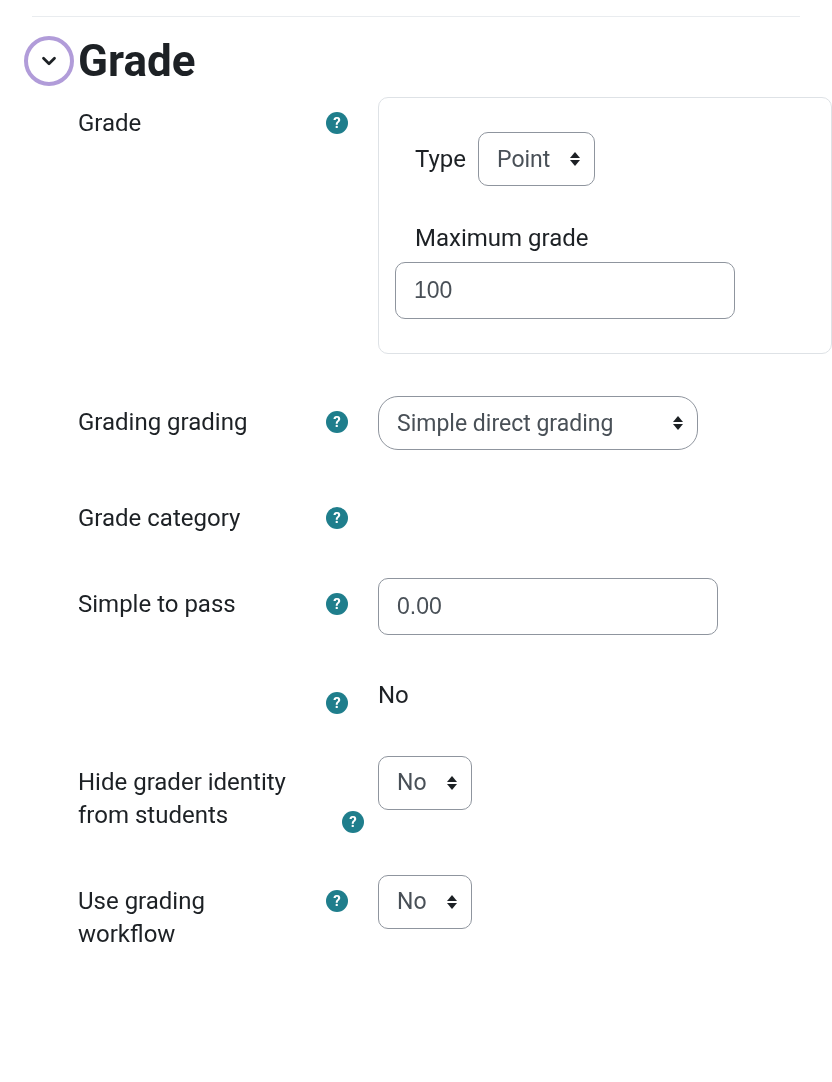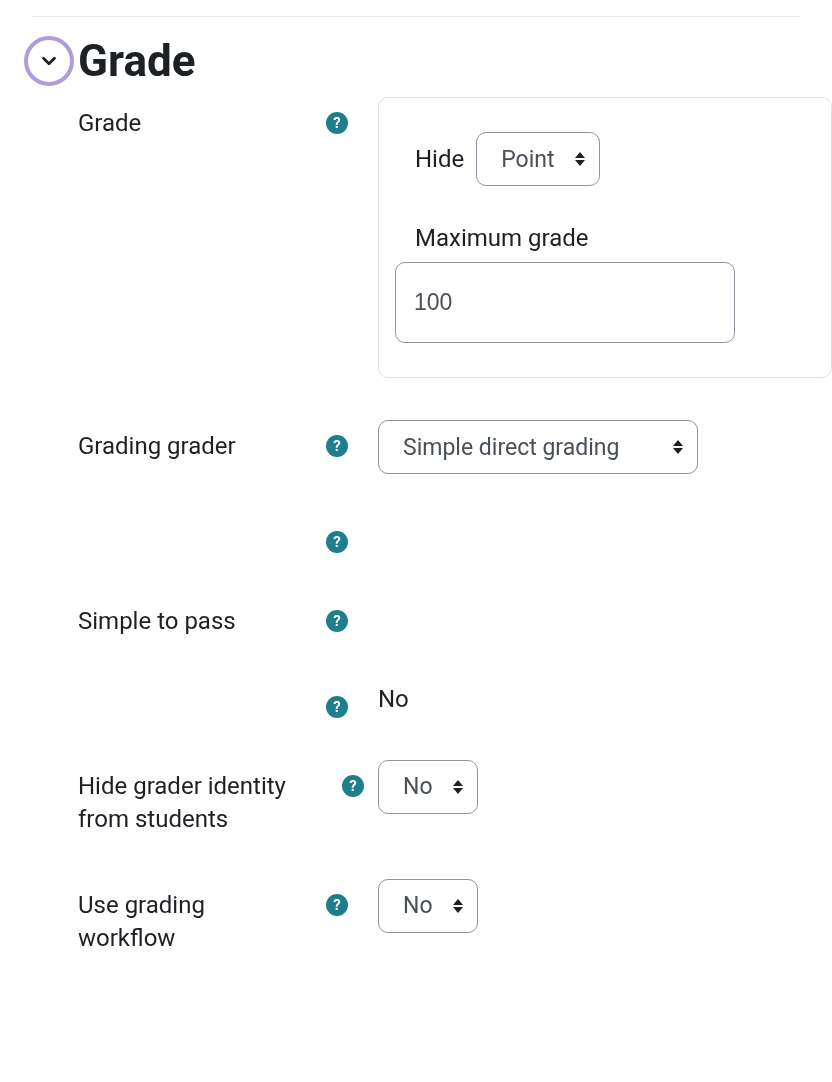--- a/index.html
+++ b/index.html
@@ -102,21 +102,21 @@
     display: flex;
     flex-direction: column;
     margin-top: 38px;
   }
   .nested-row-vert .nested-label {
     margin-bottom: 10px;
   }
   .select {
     border: 1px solid #8f959e;
     border-radius: 10px;
-    padding: 12px 44px 12px 24px;
+    padding: 12px 44px 12px 18px;
     font-size: 23px;
     color: #495057;
     background: #fff;
     position: relative;
     display: inline-flex;
     align-items: center;
     cursor: pointer;
     min-height: 54px;
   }
   .select .caret {
@@ -124,21 +124,21 @@
     right: 14px;
     top: 50%;
     transform: translateY(-50%);
     display: flex;
     flex-direction: column;
     gap: 2px;
   }
   .text-input {
     border: 1px solid #8f959e;
     border-radius: 10px;
-    padding: 26px 18px;
+    padding: 14px 18px;
     font-size: 23px;
     color: #495057;
     background: #fff;
     width: 340px;
   }
   .text-input-wide {
     width: 340px;
   }
   .static-value {
     font-size: 24px;
@@ -163,21 +163,21 @@
 <div class="form-content">
 
   <div class="form-row">
     <div class="label-col">
       <span class="label-text">Grade</span>
       <span class="help-icon help-right">?</span>
     </div>
     <div class="control-col">
       <div class="nested-box">
         <div class="nested-row">
-          <span class="nested-label">Hide</span>
+          <span class="nested-label">Type</span>
           <div class="select">
             <span>Point</span>
             <span class="caret">
               <svg width="10" height="6" viewBox="0 0 10 6">
                   <polygon points="0,6 5,0 10,6" fill="#1d2125"></polygon>
                 </svg>
               <svg width="10" height="6" viewBox="0 0 10 6">
                   <polygon points="0,0 5,6 10,0" fill="#1d2125"></polygon>
                 </svg>
             </span>
@@ -186,62 +186,66 @@
         <div class="nested-row-vert">
           <span class="nested-label">Maximum grade</span>
           <input class="text-input text-input-wide" style="margin-left: -20px;" value="100">
         </div>
       </div>
     </div>
   </div>
 
   <div class="form-row">
     <div class="label-col">
-      <span class="label-text">Grading grader</span>
-      <span class="help-icon help-right">?</span>
-    </div>
-    <div class="control-col">
-      <div class="select" style="min-width:320px;">
+      <span class="label-text">Grading grading</span>
+      <span class="help-icon help-right">?</span>
+    </div>
+    <div class="control-col">
+      <div class="select" style="min-width:320px;border-radius:20px;">
         <span>Simple direct grading</span>
         <span class="caret">
           <svg width="10" height="6" viewBox="0 0 10 6">
               <polygon points="0,6 5,0 10,6" fill="#1d2125"></polygon>
             </svg>
           <svg width="10" height="6" viewBox="0 0 10 6">
               <polygon points="0,0 5,6 10,0" fill="#1d2125"></polygon>
             </svg>
         </span>
       </div>
     </div>
   </div>
 
   <div class="form-row">
     <div class="label-col">
+      <span class="label-text">Grade category</span>
       <span class="help-icon help-right">?</span>
     </div>
   </div>
 
   <div class="form-row">
     <div class="label-col">
       <span class="label-text">Simple to pass</span>
       <span class="help-icon help-right">?</span>
     </div>
+    <div class="control-col">
+      <input class="text-input" value="0.00" style="">
+    </div>
   </div>
 
   <div class="form-row">
     <div class="label-col">
       <span class="help-icon help-right">?</span>
     </div>
     <div class="control-col">
       <div class="static-value">No</div>
     </div>
   </div>
 
   <div class="form-row">
-    <div class="label-col" style="flex-wrap:wrap;">
+    <div class="label-col" style="flex-wrap:wrap;align-items:flex-end;">
       <span class="label-text" style="max-width:260px;">Hide grader identity from students</span>
       <span class="help-icon" style="margin-left:4px;">?</span>
     </div>
     <div class="control-col">
       <div class="select">
         <span>No</span>
         <span class="caret">
           <svg width="10" height="6" viewBox="0 0 10 6">
               <polygon points="0,6 5,0 10,6" fill="#1d2125"></polygon>
             </svg>

